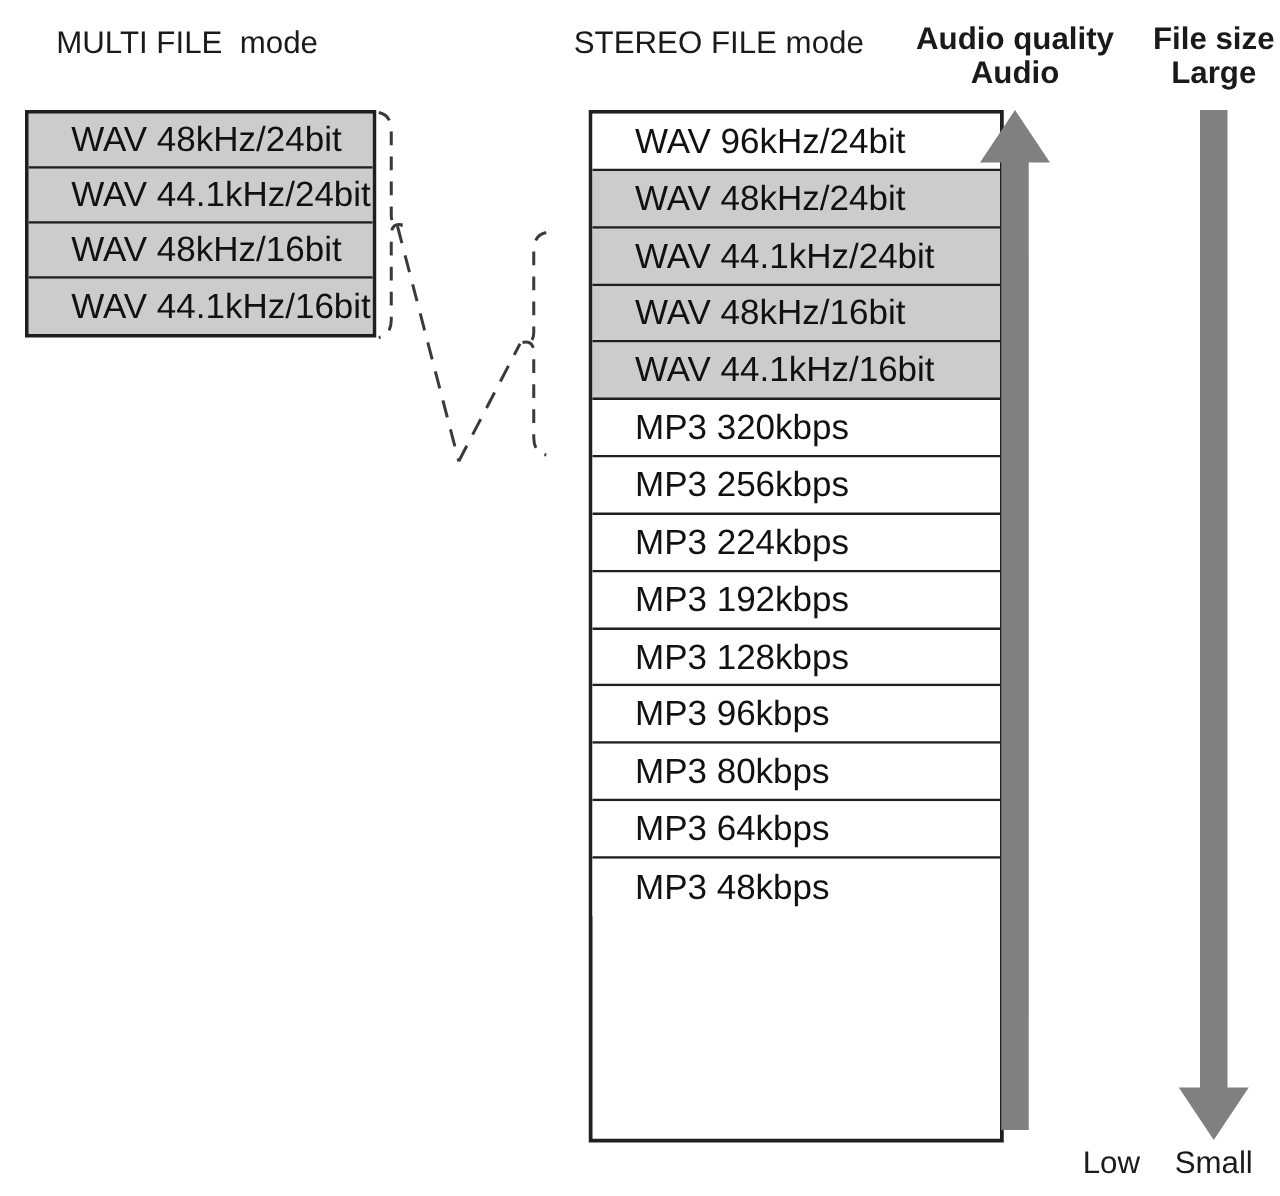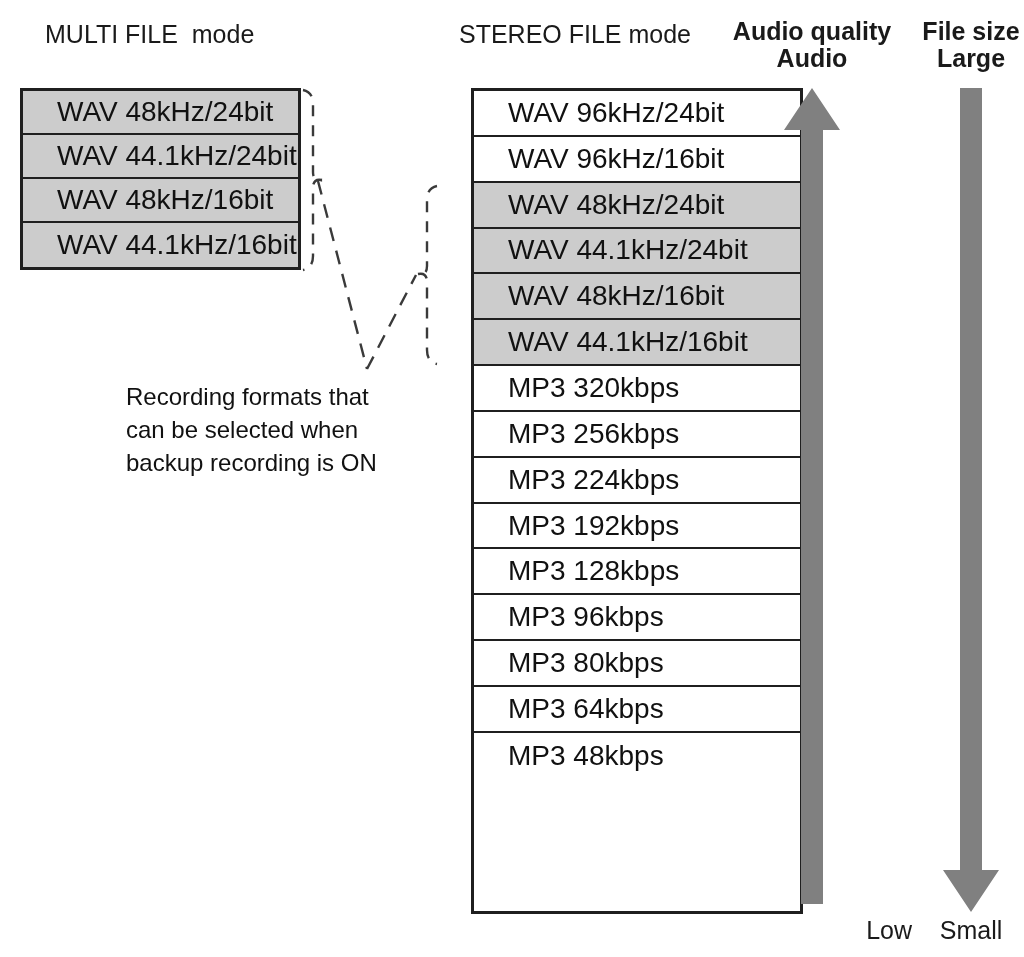--- a/index.html
+++ b/index.html
@@ -134,21 +134,20 @@
 
   <div class="format-table" id="table-multi">
       <div class="format-row shaded"><span>WAV 48kHz/24bit</span></div>
       <div class="format-row shaded"><span>WAV 44.1kHz/24bit</span></div>
       <div class="format-row shaded"><span>WAV 48kHz/16bit</span></div>
       <div class="format-row shaded"><span>WAV 44.1kHz/16bit</span></div>
     </div>
 
   <div class="format-table" id="table-stereo">
       <div class="format-row"><span>WAV 96kHz/24bit</span></div>
-      <div class="format-row"><span>WAV 96kHz/16bit</span></div>
       <div class="format-row shaded"><span>WAV 48kHz/24bit</span></div>
       <div class="format-row shaded"><span>WAV 44.1kHz/24bit</span></div>
       <div class="format-row shaded"><span>WAV 48kHz/16bit</span></div>
       <div class="format-row shaded"><span>WAV 44.1kHz/16bit</span></div>
       <div class="format-row"><span>MP3 320kbps</span></div>
       <div class="format-row"><span>MP3 256kbps</span></div>
       <div class="format-row"><span>MP3 224kbps</span></div>
       <div class="format-row"><span>MP3 192kbps</span></div>
       <div class="format-row"><span>MP3 128kbps</span></div>
       <div class="format-row"><span>MP3 96kbps</span></div>
@@ -162,25 +161,20 @@
     <path d="M 303 90 Q 313 92 313 104 L 313 172 Q 313 182 322 180" fill="none" stroke="#3a3a3a" stroke-width="2.4" stroke-dasharray="11 9" stroke-linecap="butt"></path>
     <path d="M 322 180 Q 313 178 313 188 L 313 256 Q 313 268 303 270" fill="none" stroke="#3a3a3a" stroke-width="2.4" stroke-dasharray="11 9" stroke-linecap="butt"></path>
 
     <path d="M 437 186 Q 427 188 427 200 L 427 266 Q 427 276 418 274" fill="none" stroke="#3a3a3a" stroke-width="2.4" stroke-dasharray="11 9" stroke-linecap="butt"></path>
     <path d="M 418 274 Q 427 272 427 282 L 427 350 Q 427 362 437 364" fill="none" stroke="#3a3a3a" stroke-width="2.4" stroke-dasharray="11 9" stroke-linecap="butt"></path>
 
     <path d="M 318 181 L 367 369" fill="none" stroke="#3a3a3a" stroke-width="2.4" stroke-dasharray="14 10"></path>
     <path d="M 367 369 L 416 275" fill="none" stroke="#3a3a3a" stroke-width="2.4" stroke-dasharray="14 10"></path>
   </svg>
 
-  <div id="annotation-note">
-    <div>Recording formats that</div>
-    <div>can be selected when</div>
-    <div>backup recording is ON</div>
-  </div>
 
   <div class="axis-group" id="axis-quality">
     <div class="axis-title">Audio quality</div>
     <div class="axis-cap">Audio</div>
   </div>
   <svg class="arrow-svg" id="arrow-up" width="64" height="820" viewBox="0 0 64 820">
     <polygon points="32,2 60,44 43,44 43,818 21,818 21,44 4,44" fill="#808080"></polygon>
   </svg>
   <div class="axis-foot" id="axis-quality-foot">Low</div>
 

